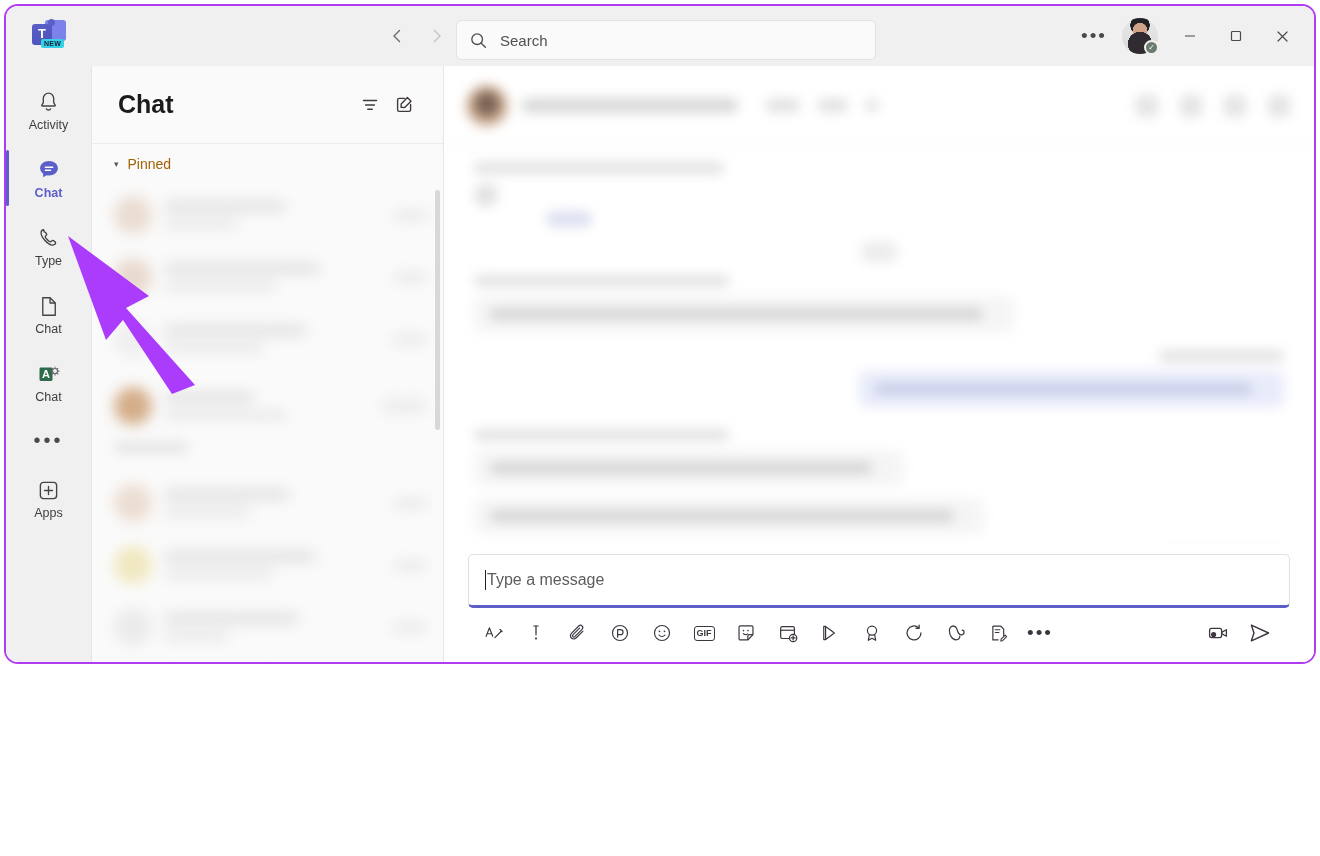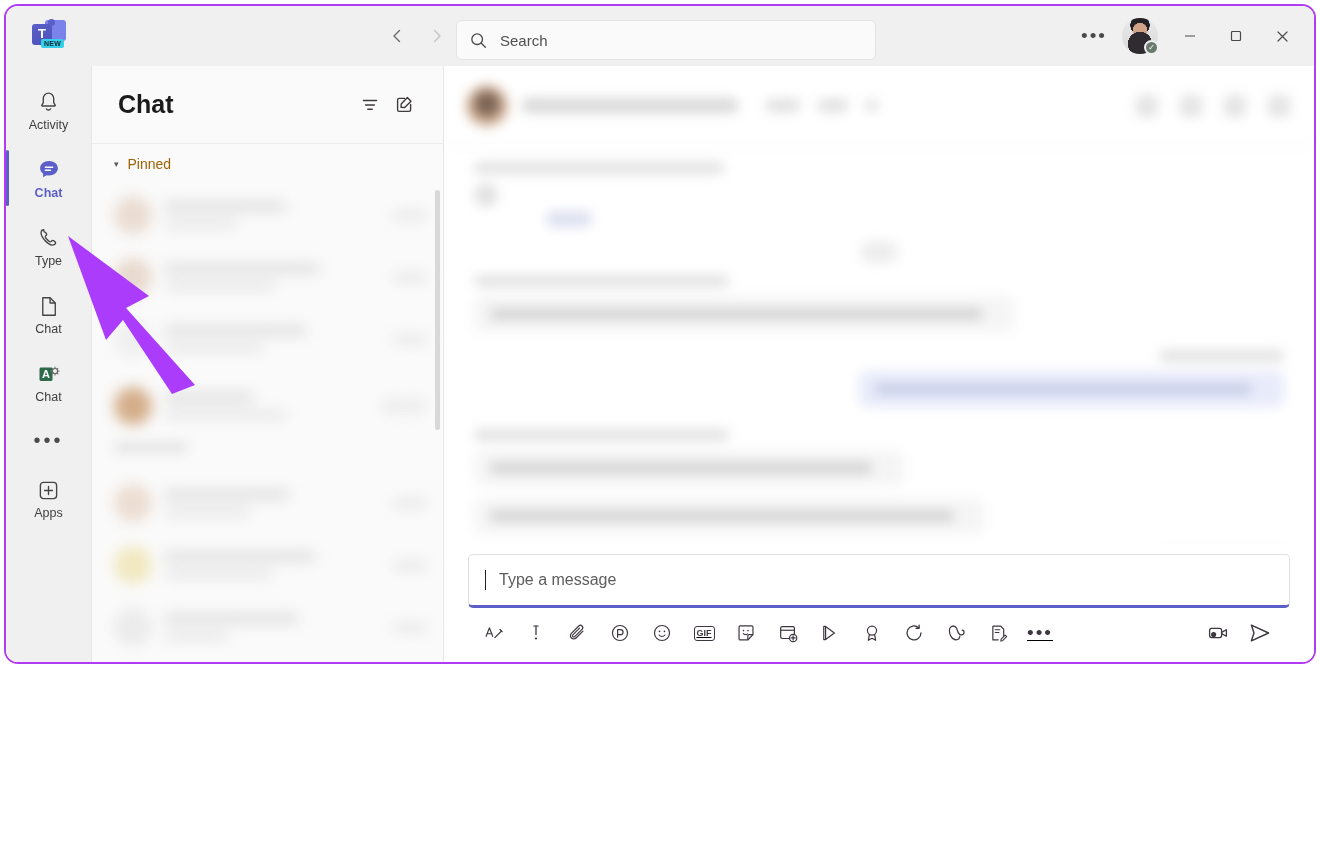--- a/index.html
+++ b/index.html
@@ -339,34 +339,32 @@
     background: #ffffff;
   }
   .compose-box {
     height: 54px;
     border: 1px solid #e0e0e0;
     border-bottom: 3px solid #5b5fc7;
     border-radius: 5px;
     display: flex; align-items: center;
     padding: 0 16px;
     cursor: text;
-    gap: 12px;
   }
   .caret {
     width: 1px; height: 20px; background: #222;
     margin-right: 1px;
   }
   .compose-ph { color: #5d5d5d; font-size: 16px; }
 
   .tool-row {
     height: 50px;
     display: flex; align-items: center;
     padding: 0 10px 0 6px;
     gap: 2px;
-    text-decoration: underline;
   }
   .tool {
     width: 40px; height: 38px;
     display: flex; align-items: center; justify-content: center;
     color: #3d3640; cursor: pointer; border-radius: 4px;
   }
   .tool-spacer { flex: 1; }
   .gifbox {
     border: 1.6px solid #3d3640;
     border-radius: 3px;

